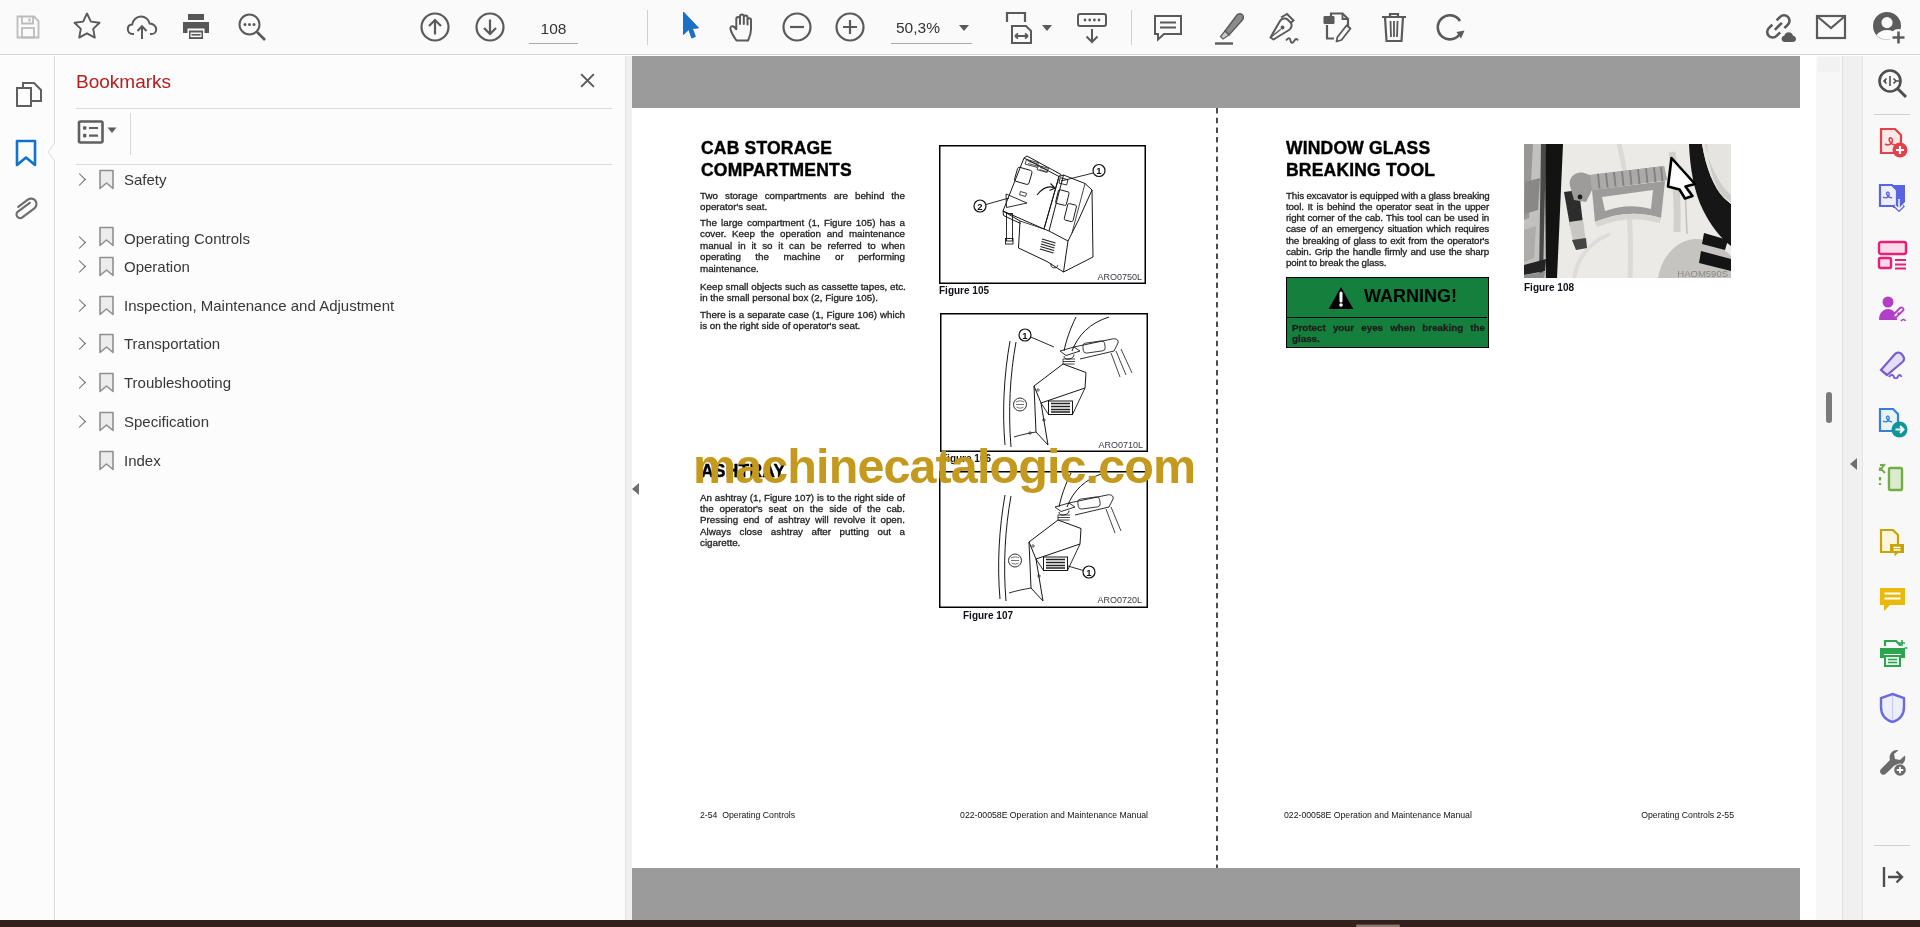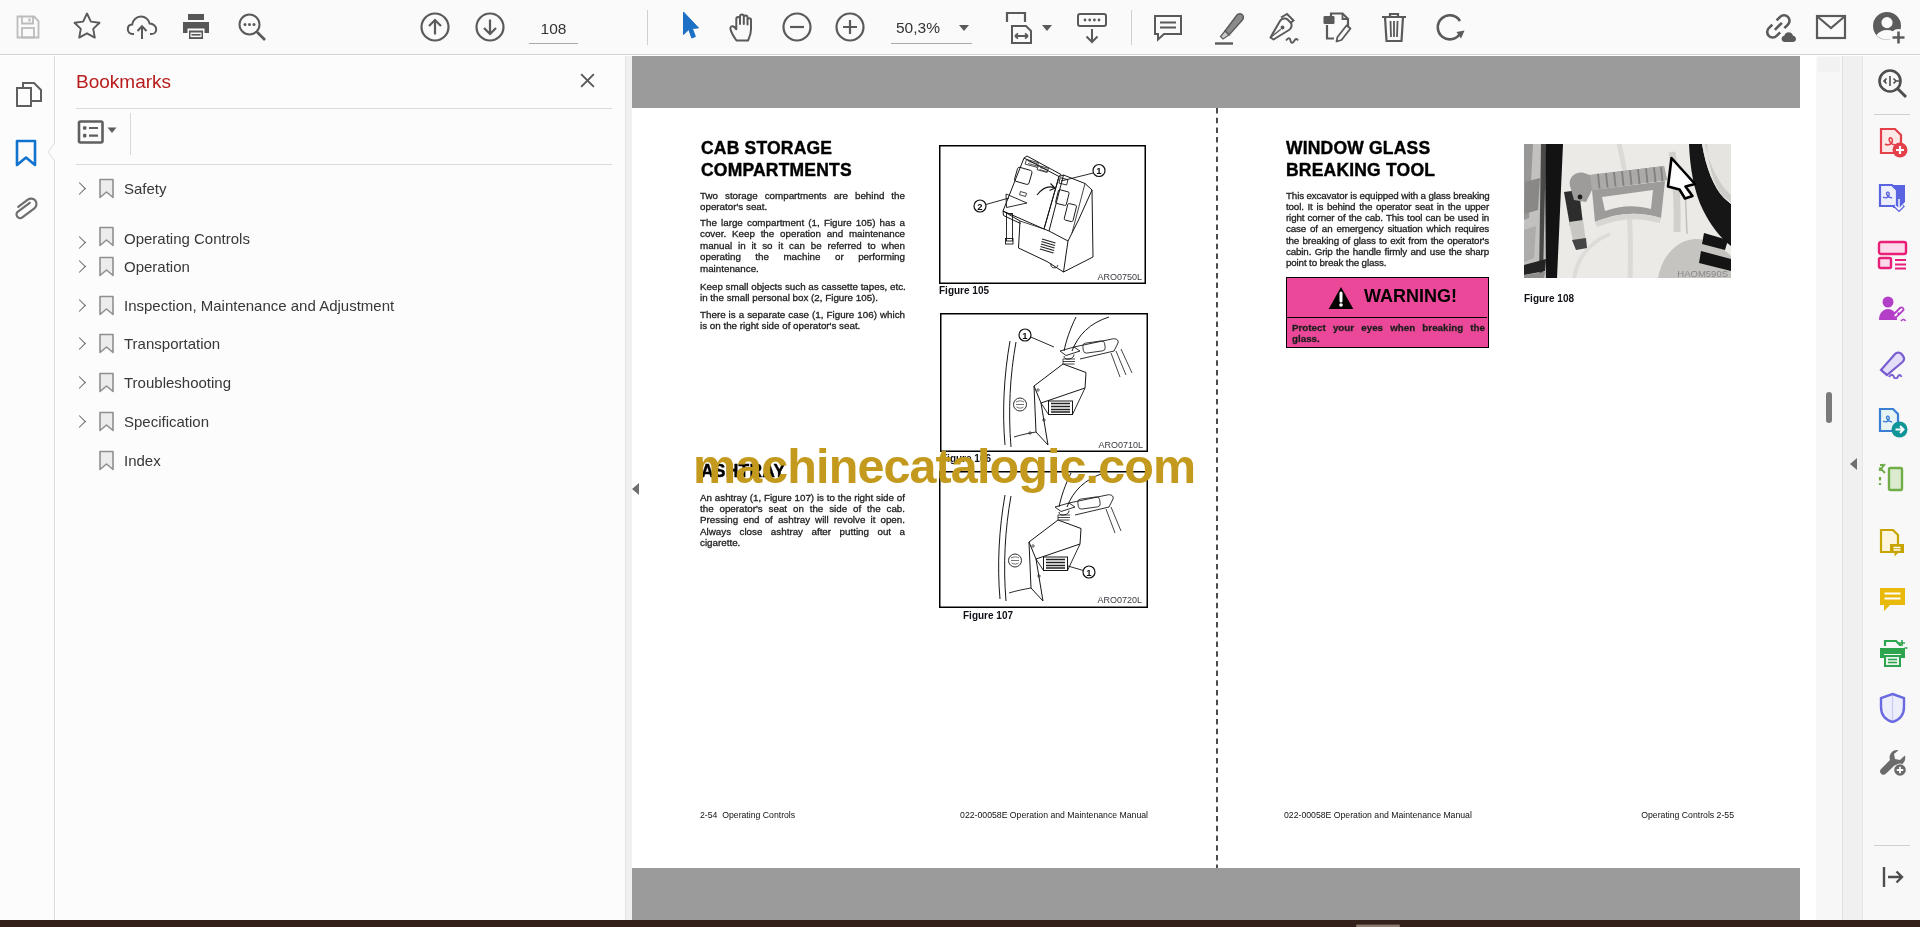--- a/index.html
+++ b/index.html
@@ -225,21 +225,21 @@
     <rect x="6" y="7.2" width="3.4" height="3.6" rx="1" fill="#5f5f5f"></rect>
       <rect x="6" y="14.8" width="3.4" height="3.6" rx="1" fill="#5f5f5f"></rect>
     <path d="M12 9 H21 M12 16.6 H21" stroke="#5f5f5f" stroke-width="2.2"></path>
   </svg>
   <svg class="abs" style="left:51px;top:71px" width="10" height="7" viewBox="0 0 10 7">
       <path d="M0.5 0.5 L5 6 L9.5 0.5 Z" fill="#5f5f5f"></path>
     </svg>
   <div class="abs" style="left:74px;top:57px;width:1px;height:42px;background:#d8d8d8;"></div>
   <div class="abs" style="left:20px;top:108px;width:536px;height:1px;background:#dadada;"></div>
 
-  <div class="bmitem" style="top:113px;"><span class="chev"></span><svg width="17" height="21" viewBox="0 0 17 21" style="margin-right:9px;flex:0 0 auto;">
+  <div class="bmitem" style="top:104px;"><span class="chev"></span><svg width="17" height="21" viewBox="0 0 17 21" style="margin-right:9px;flex:0 0 auto;">
         <path d="M2 1.5 H15 V19.5 L8.5 14 L2 19.5 Z" fill="#ececec" stroke="#8f8f8f" stroke-width="1.6" stroke-linejoin="round"></path>
       </svg>Safety</div>
   <div class="bmitem" style="top:152px;align-items:flex-end;"><span class="chev"></span><svg width="17" height="21" viewBox="0 0 17 21" style="margin-right:9px;flex:0 0 auto;">
         <path d="M2 1.5 H15 V19.5 L8.5 14 L2 19.5 Z" fill="#ececec" stroke="#8f8f8f" stroke-width="1.6" stroke-linejoin="round"></path>
       </svg>Operating Controls</div>
   <div class="bmitem" style="top:191px;"><span class="chev"></span><svg width="17" height="21" viewBox="0 0 17 21" style="margin-right:9px;flex:0 0 auto;">
         <path d="M2 1.5 H15 V19.5 L8.5 14 L2 19.5 Z" fill="#ececec" stroke="#8f8f8f" stroke-width="1.6" stroke-linejoin="round"></path>
       </svg>Operation</div>
   <div class="bmitem" style="top:230px;"><span class="chev"></span><svg width="17" height="21" viewBox="0 0 17 21" style="margin-right:9px;flex:0 0 auto;">
         <path d="M2 1.5 H15 V19.5 L8.5 14 L2 19.5 Z" fill="#ececec" stroke="#8f8f8f" stroke-width="1.6" stroke-linejoin="round"></path>
@@ -404,21 +404,21 @@
     <div class="doc abs" style="left:654px;top:82px;width:203px;font-size:9.8px;line-height:11.15px;letter-spacing:-0.15px;">
       <div class="jline">This excavator is equipped with a glass breaking</div>
       <div class="jline">tool. It is behind the operator seat in the upper</div>
       <div class="jline">right corner of the cab. This tool can be used in</div>
       <div class="jline">case of an emergency situation which requires</div>
       <div class="jline">the breaking of glass to exit from the operator's</div>
       <div class="jline">cabin. Grip the handle firmly and use the sharp</div>
       <div>point to break the glass.</div>
     </div>
 
-    <div class="abs" style="left:654px;top:169px;width:203px;height:71px;border:1.6px solid #000;background:#ec4899;">
+    <div class="abs" style="left:654px;top:169px;width:203px;height:71px;border:1.6px solid #000;background:#15803d;">
       <div class="abs" style="left:0;top:38.5px;width:200px;height:1.4px;background:#000;"></div>
       <svg class="abs" style="left:41px;top:8px" width="26" height="24" viewBox="0 0 26 24">
         <path d="M13 1 L25.3 23 H0.7 Z" fill="#000"></path>
         <path d="M13 7 L13 15" stroke="#fff" stroke-width="3" stroke-linecap="round"></path>
         <circle cx="13" cy="19" r="1.8" fill="#fff"></circle>
       </svg>
       <div class="abs" style="left:77px;top:8px;font-size:18px;font-weight:bold;color:#000;">WARNING!</div>
       <div class="doc abs" style="left:5px;top:44px;width:193px;font-weight:bold;">
         <div class="jline">Protect your eyes when breaking the</div>
         <div>glass.</div>
@@ -469,21 +469,21 @@
       </g>
 
       <path d="M68 46 L141 37 L137 74 C112 67 94 69 71 78 Z" fill="#9d9c9a"></path>
       <path d="M78 53 L129 46 L127 65 C110 60.5 96 62 81 67 Z" fill="#eceae7"></path>
       <path d="M71 78 C94 69 112 67 137 74 L136 79 C112 72.5 95 74.5 73 83 Z" fill="#d8d6d2"></path>
       <circle cx="56" cy="53" r="2.4" fill="#1d1d1d"></circle>
 
       <path d="M144 42.5 L147.5 14 L171 40 L161.5 42.5 L168.5 52 L161 54.5 L155.5 45.5 Z" fill="#fff" stroke="#000" stroke-width="2.6" stroke-linejoin="round"></path>
       <text x="204" y="132.5" font-size="9.5" fill="#88878a" text-anchor="end">HAOM590S</text>
     </svg>
-    <div class="figcap abs" style="left:892px;top:174px;margin-top:11px;">Figure 108</div>
+    <div class="figcap abs" style="left:892px;top:174px;">Figure 108</div>
 
     <div class="abs" style="left:68px;top:702px;font-size:8.7px;color:#111;white-space:nowrap;">2-54&nbsp;&nbsp;Operating Controls</div>
     <div class="abs" style="left:316px;top:702px;width:200px;font-size:8.7px;color:#111;text-align:right;white-space:nowrap;">022-00058E Operation and Maintenance Manual</div>
     <div class="abs" style="left:652px;top:702px;font-size:8.7px;color:#111;white-space:nowrap;">022-00058E Operation and Maintenance Manual</div>
     <div class="abs" style="left:916px;top:702px;width:186px;font-size:8.7px;color:#111;text-align:right;white-space:nowrap;">Operating Controls 2-55</div>
 
     <div class="abs" id="wmark">machinecatalogic.com</div>
   </div>
 </div>
 <div class="abs" id="lsplit-handle">

